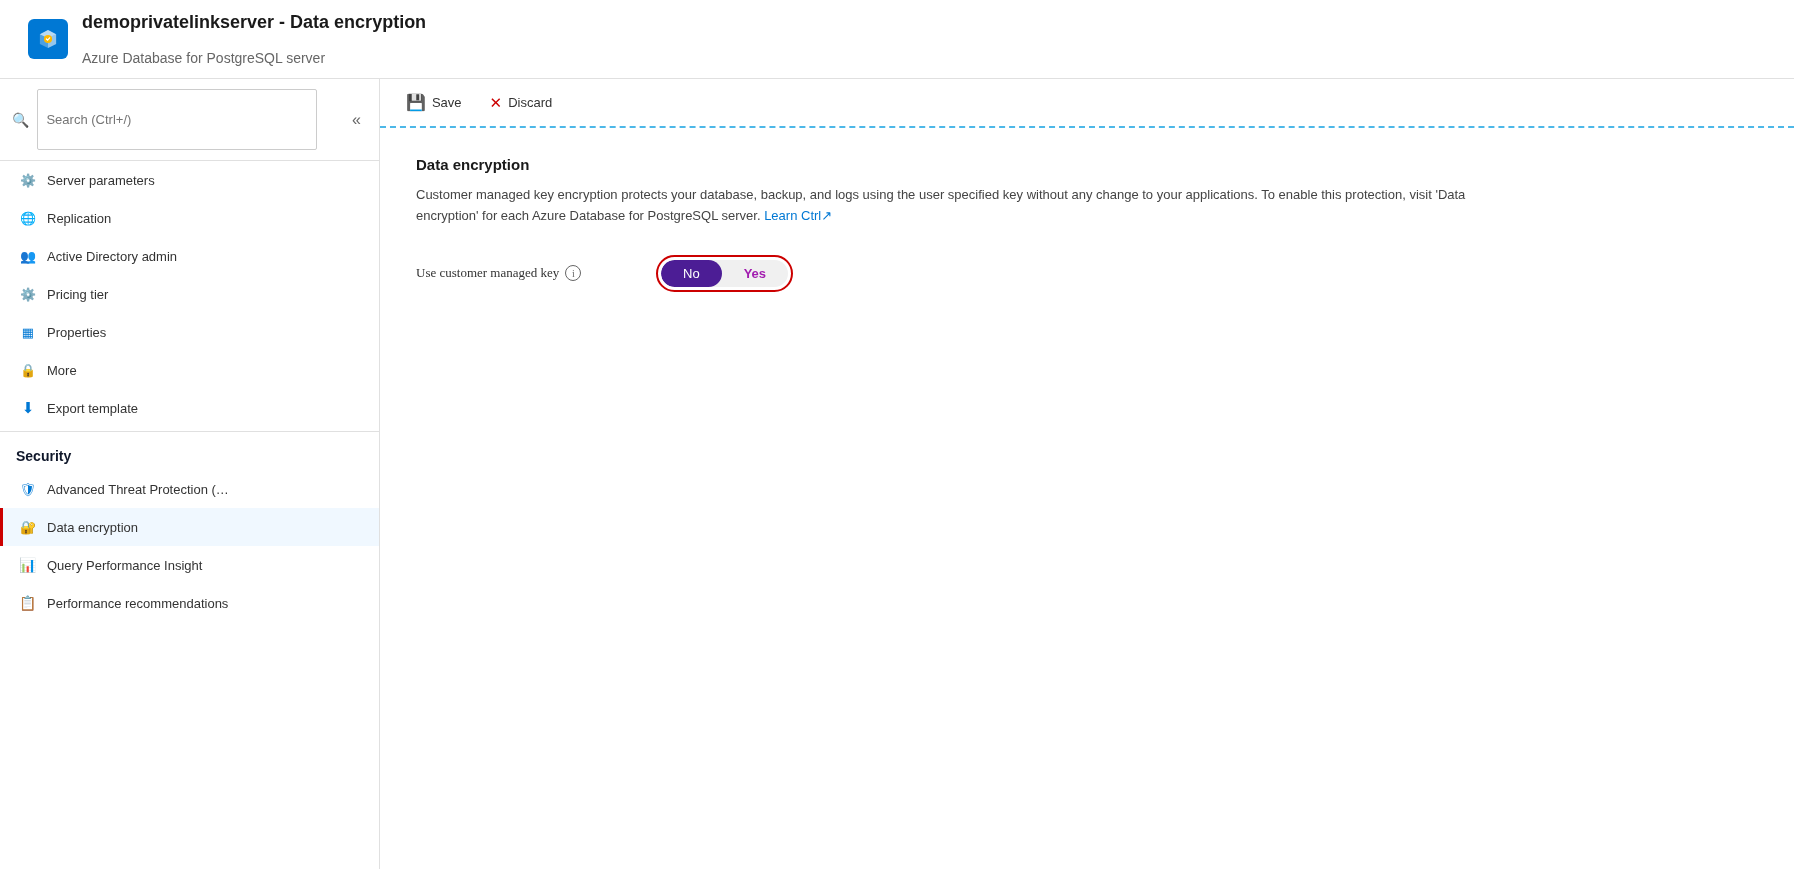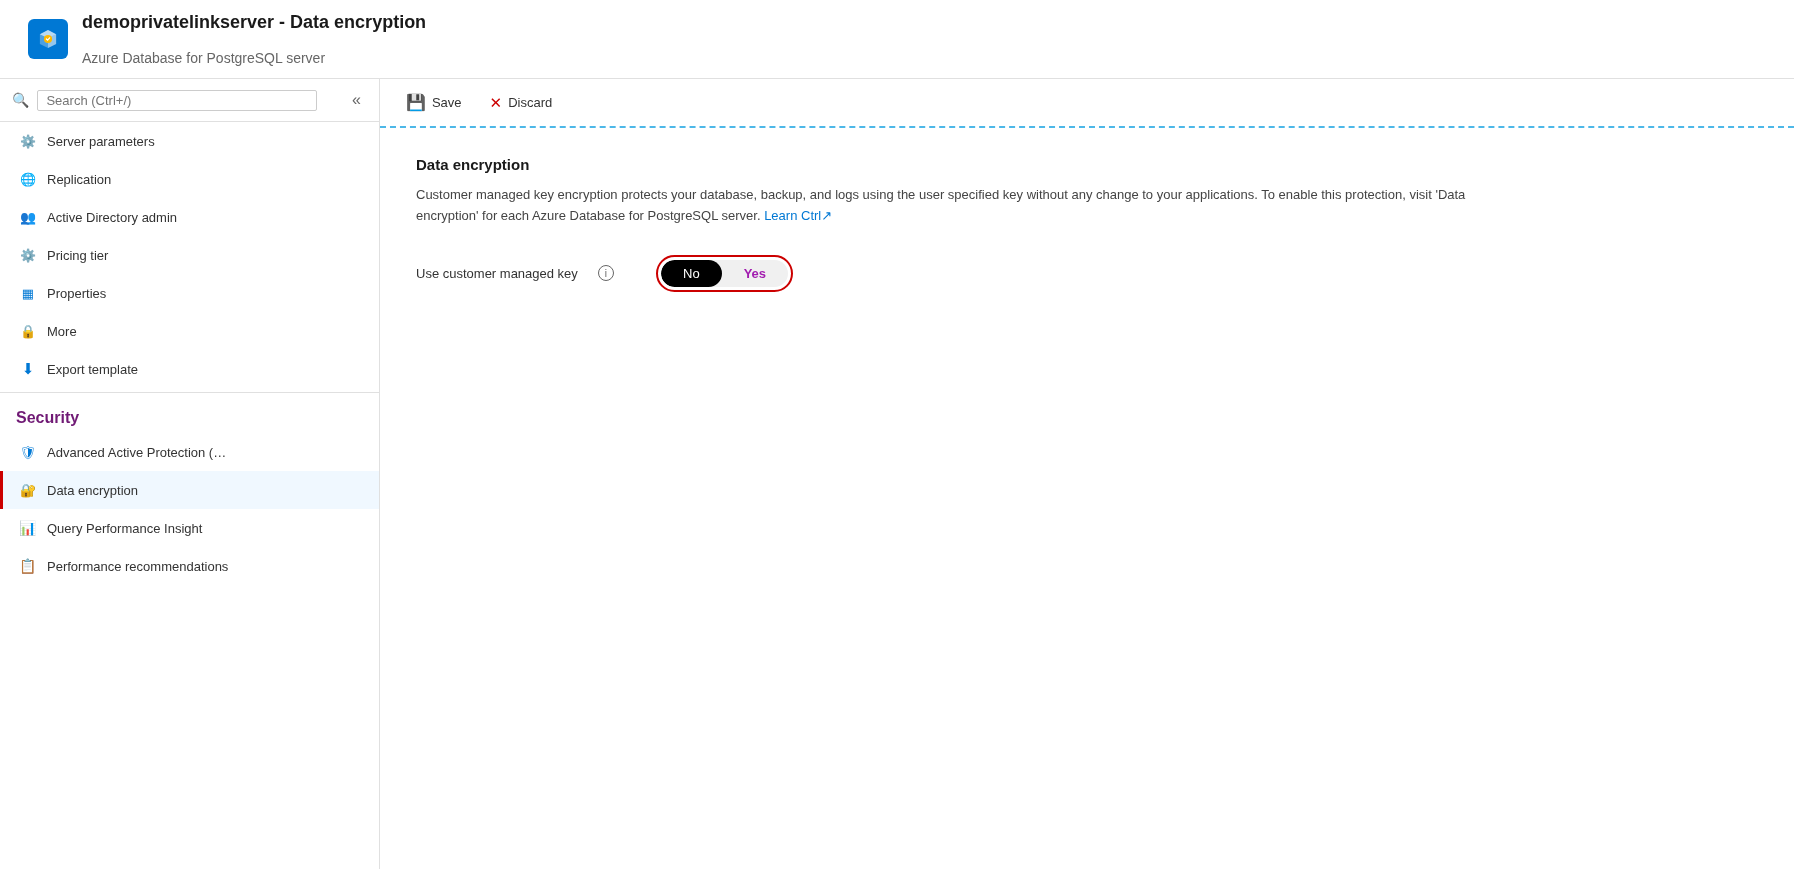--- a/index.html
+++ b/index.html
@@ -48,21 +48,21 @@
     .sidebar-search {
       padding: 10px 12px;
       border-bottom: 1px solid #e0e0e0;
       display: flex;
       align-items: center;
       gap: 8px;
     }
     .sidebar-search input {
       border: 1px solid #ccc;
       border-radius: 2px;
-      padding: 2px 8px;
+      padding: 22px 8px;
       font-size: 13px;
       width: 280px;
       outline: none;
       color: #666;
     }
     .sidebar-collapse-btn {
       margin-left: auto;
       background: none;
       border: none;
       cursor: pointer;
@@ -88,23 +88,23 @@
       background: #e8f4fc;
       border-left: 3px solid #c00;
       font-weight: 500;
     }
     .sidebar-item .item-icon {
       width: 18px; height: 18px; flex-shrink: 0;
       display: flex; align-items: center; justify-content: center;
     }
     .sidebar-section-label {
       font-weight: 600;
-      font-size: 16px;
+      font-size: 14px;
       padding: 16px 16px 6px 16px;
-      color: #701a75;
+      color: #0f172a;
       border-top: 1px solid #e0e0e0;
       margin-top: 4px;
     }
 
     
     .content {
       flex: 1;
       background: #fff;
       display: flex;
       flex-direction: column;
@@ -152,22 +152,23 @@
       display: flex;
       align-items: center;
       gap: 20px;
       margin-bottom: 20px;
     }
     .form-label {
       font-size: 13px;
       color: #333;
       display: flex;
       align-items: center;
-      gap: 20px;
+      gap: 6px;
       min-width: 220px;
+      font-family: Liberation Serif, serif;
     }
     .info-icon {
       width: 16px; height: 16px;
       border: 1px solid #666;
       border-radius: 50%;
       display: inline-flex;
       align-items: center;
       justify-content: center;
       font-size: 10px;
       color: #666;
@@ -193,21 +194,21 @@
     .toggle-option {
       padding: 6px 22px;
       font-size: 13px;
       cursor: pointer;
       border-radius: 22px;
       transition: all 0.2s;
       z-index: 1;
       font-weight: 500;
     }
     .toggle-option.selected {
-      background: #000000;
+      background: #4c1d95;
       color: #fff;
     }
     .toggle-option.unselected {
       background: transparent;
       color: #a21caf;
       font-weight: bold;
     }
 
     
     .icon-gear { color: #666; }
@@ -276,21 +277,21 @@
       </div>
       <div class="sidebar-item">
         <span class="item-icon icon-export" style="color:#0078d4; font-size:15px;">⬇</span>
         <span>Export template</span>
       </div>
 
       <div class="sidebar-section-label">Security</div>
 
       <div class="sidebar-item">
         <span class="item-icon" style="color:#0078d4;">🛡</span>
-        <span>Advanced Active Protection (…</span>
+        <span>Advanced Threat Protection (…</span>
       </div>
       <div class="sidebar-item active" style="border-left: 3px solid #c00; background:#f0f8ff;">
         <span class="item-icon" style="color:#0078d4;">🔐</span>
         <span>Data encryption</span>
       </div>
 
 
       <div class="sidebar-item">
         <span class="item-icon icon-query" style="color:#2d7d2d; font-size:14px;">📊</span>
         <span>Query Performance Insight</span>

